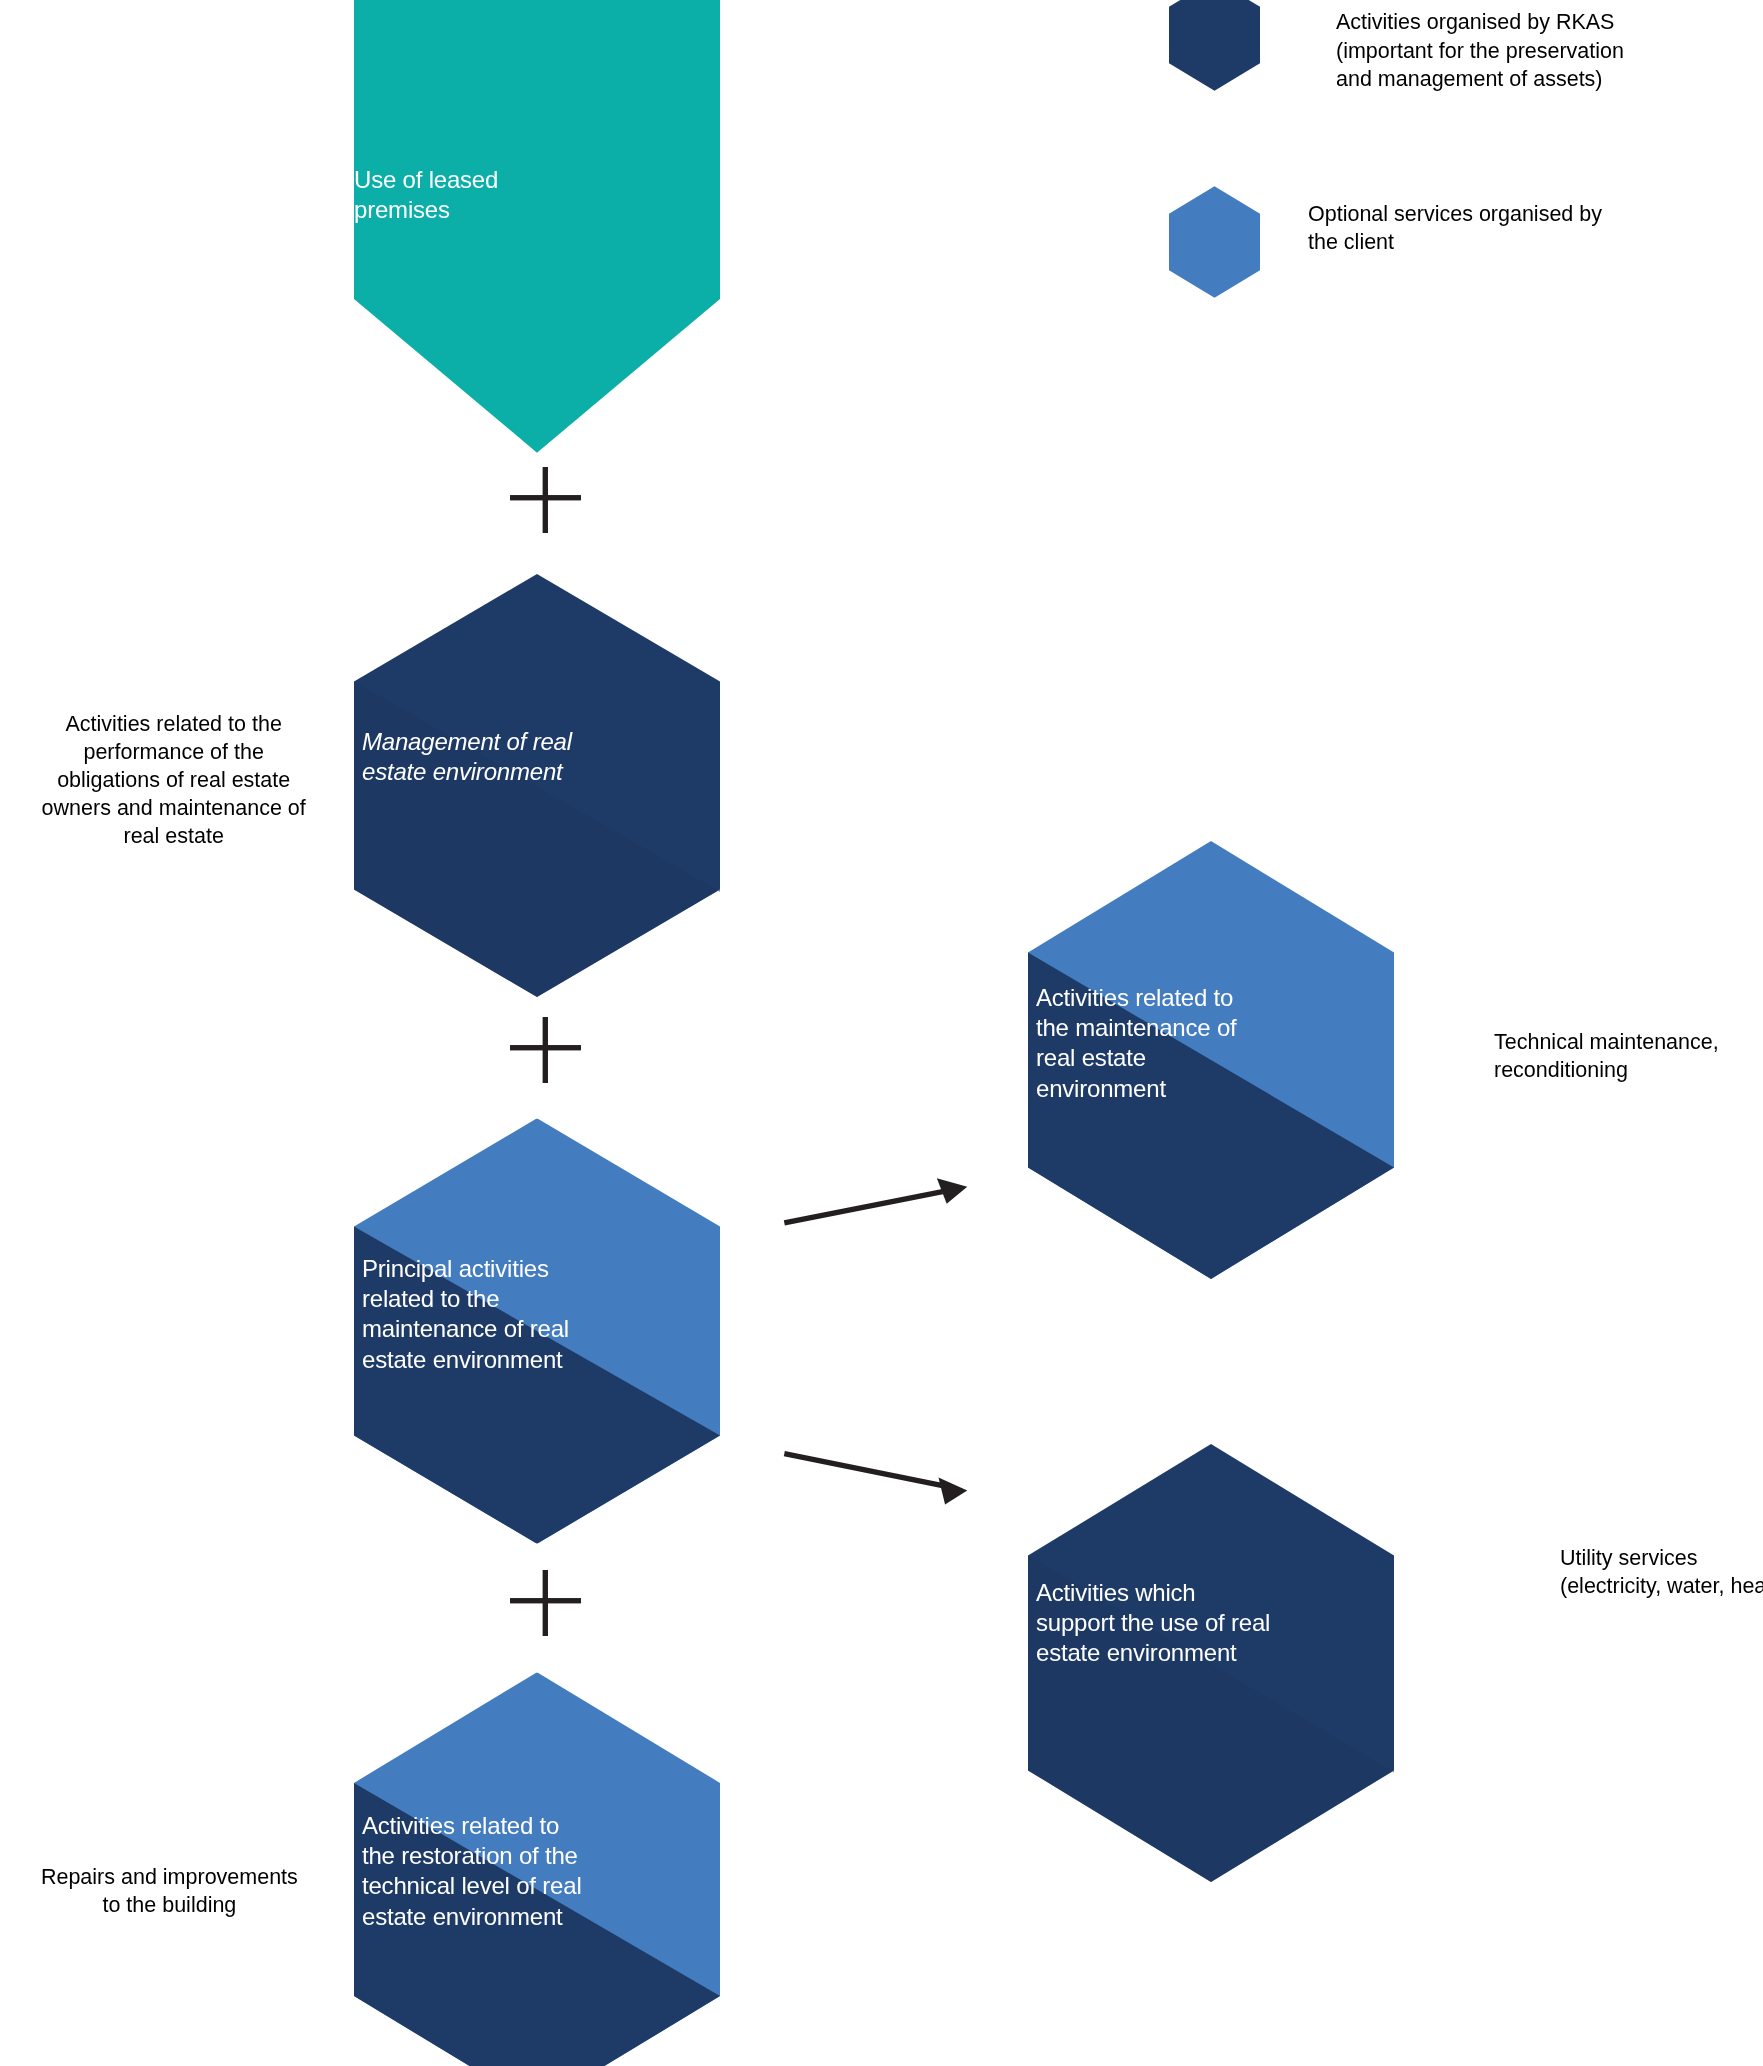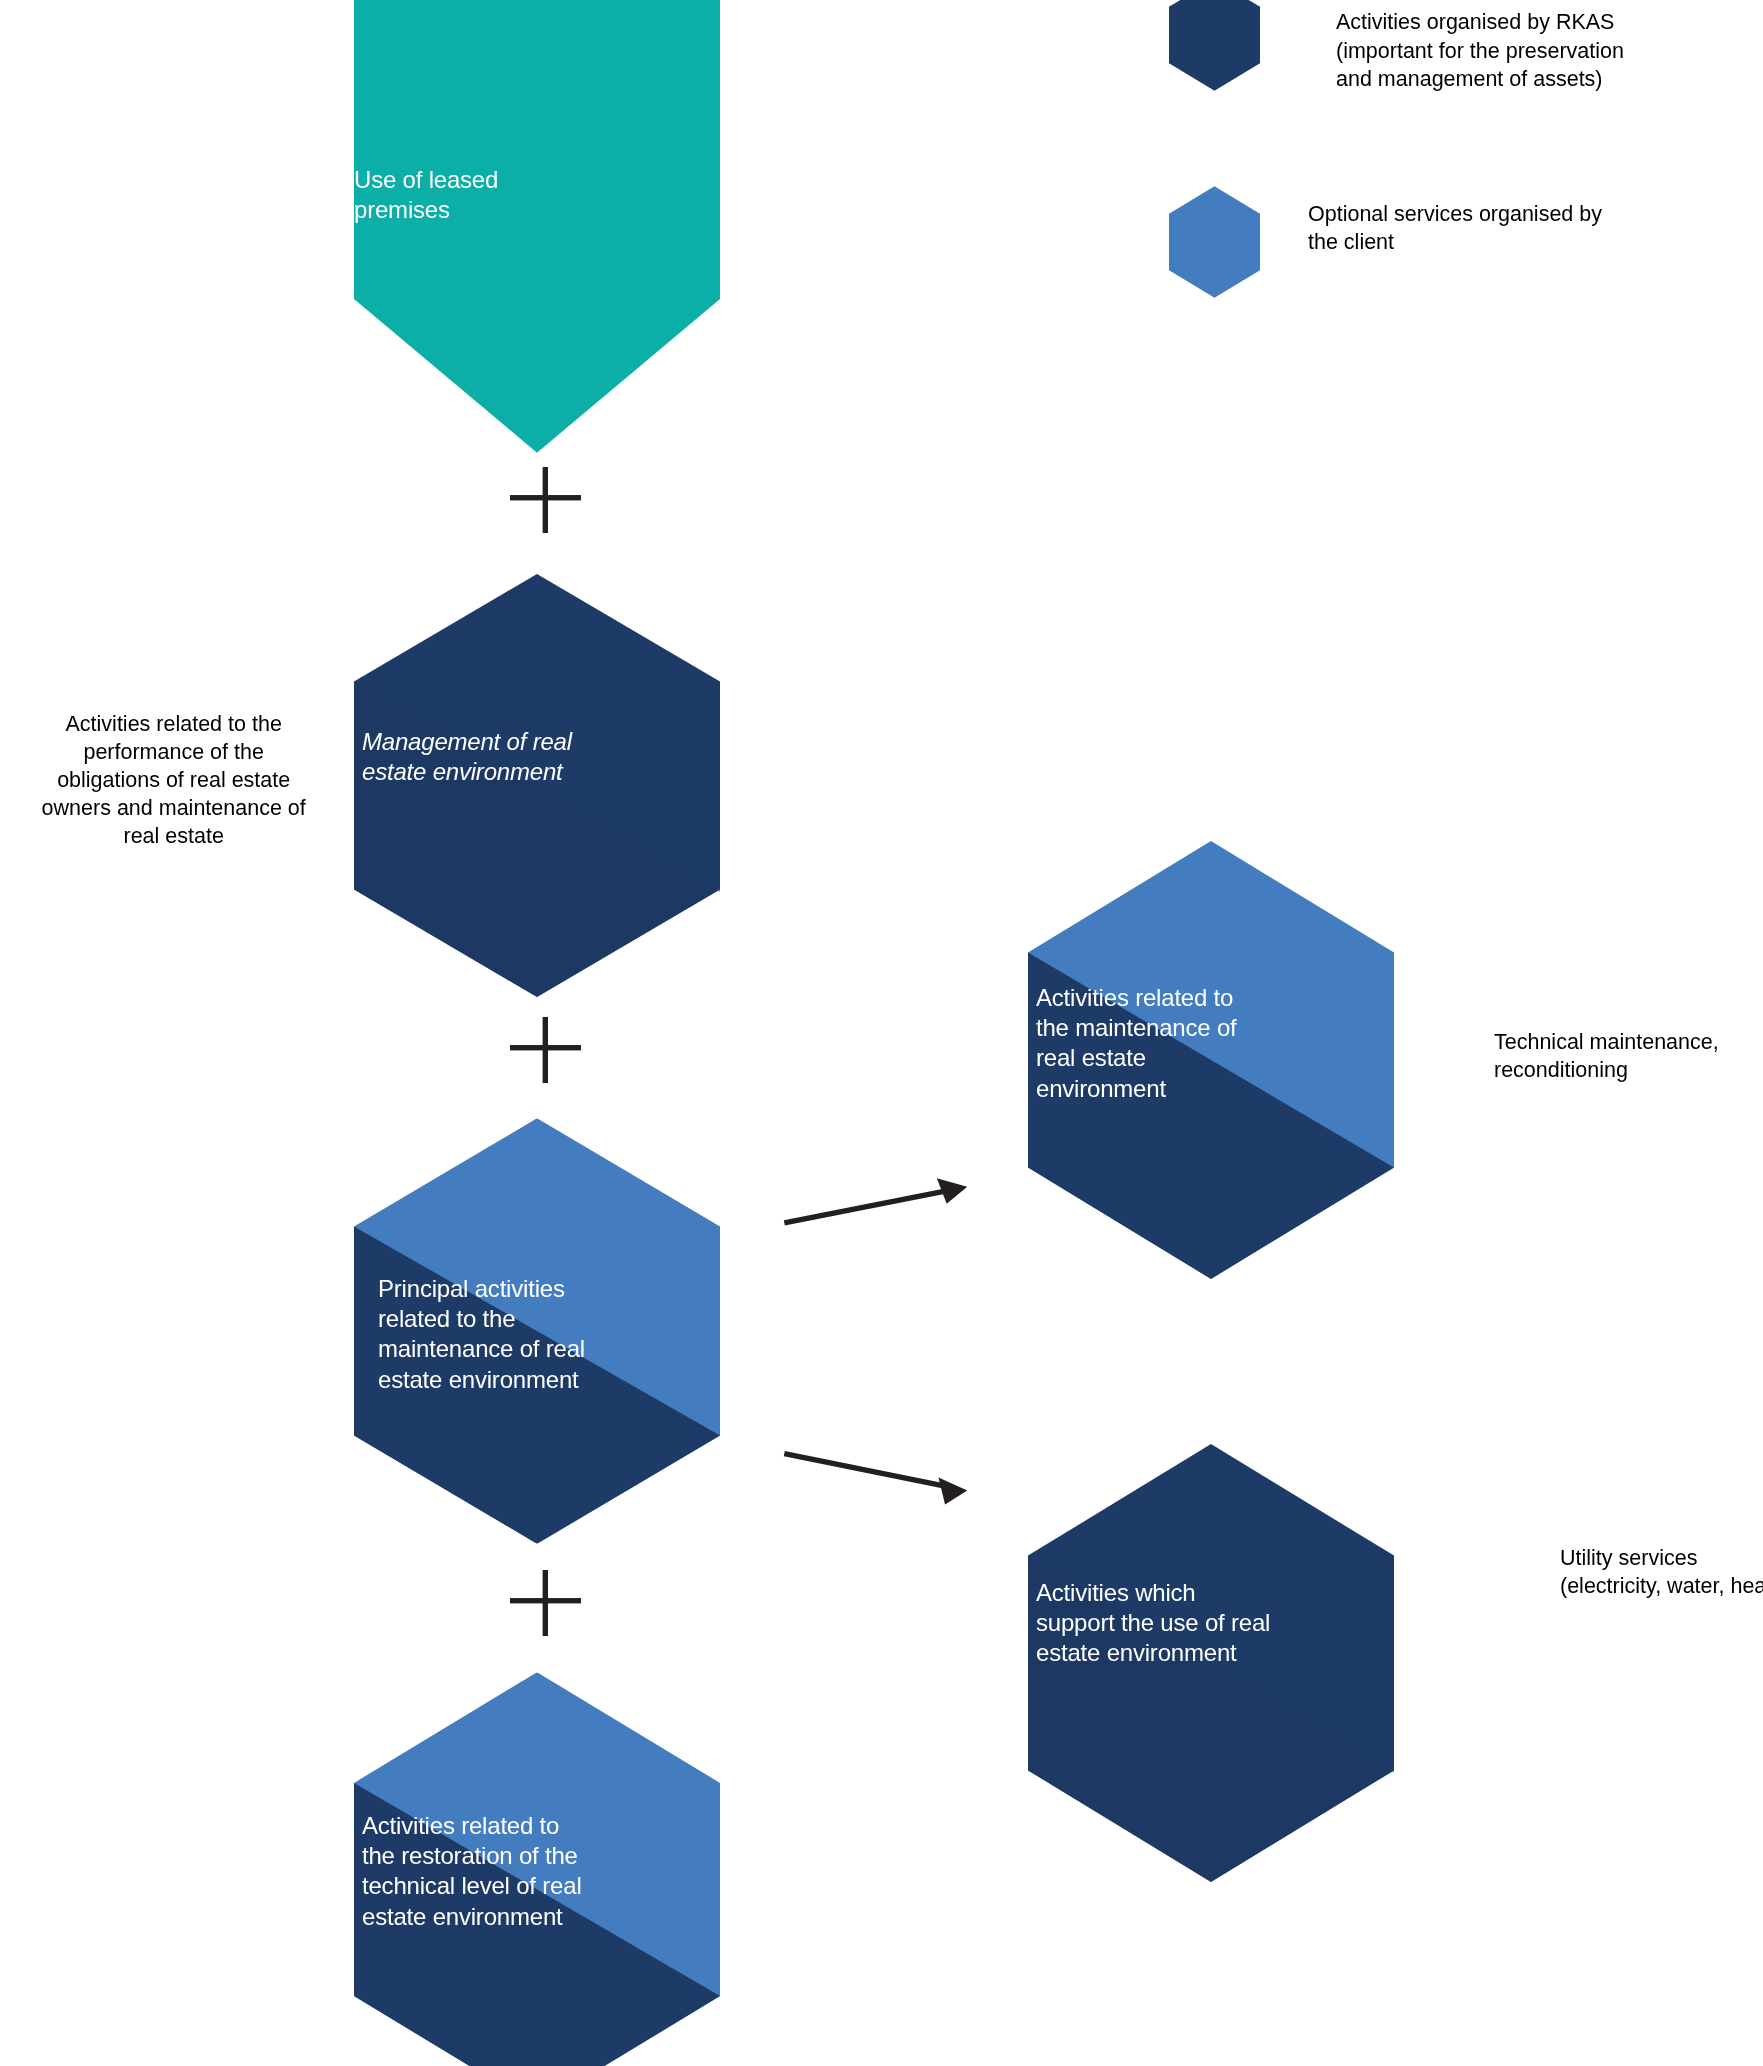--- a/index.html
+++ b/index.html
@@ -107,21 +107,21 @@
         <clipPath id="clipPrincipal">
           <polygon points="443,0 886,262 886,768 443,1030 0,768 0,262"></polygon>
         </clipPath>
       </defs>
       <g clip-path="url(#clipPrincipal)">
         <rect x="0" y="0" width="886" height="1030" fill="#447CC0"></rect>
         <polygon points="0,262 886,768 886,1030 0,1030" fill="#1E3B67"></polygon>
       </g>
     </svg>
   </div>
-  <div class="hex-label" style="left:378px; top:1254px; width:350px; font-size:24px;margin-top:20px;">Principal activities
+  <div class="hex-label" style="left:362px; top:1254px; width:350px; font-size:24px;">Principal activities
 related to the
 maintenance of real
 estate environment</div>
 
   <div class="arrow" style="left:777px; top:1165px;">
     <svg width="198" height="74" viewBox="0 0 480 180">
       <line x1="17" y1="141" x2="402" y2="65" stroke="#231F20" stroke-width="13"></line>
       <polygon points="462,53 388,32 412,94" fill="#231F20"></polygon>
     </svg>
   </div>
@@ -151,20 +151,22 @@
         <rect x="0" y="0" width="886" height="1052" fill="#447CC0"></rect>
         <polygon points="0,268 886,784 886,1052 0,1052" fill="#1E3B67"></polygon>
       </g>
     </svg>
   </div>
   <div class="hex-label" style="left:362px; top:1811px; width:350px; font-size:24px;">Activities related to
 the restoration of the
 technical level of real
 estate environment</div>
 
+  <div class="side-note note-center" style="left:12.4px; top:1851px; width:314px; font-size:21.5px;">Repairs and improvements
+to the building</div>
 
   <div class="hex-wrap" style="left:1028px; top:841px;">
     <svg width="366" height="438" viewBox="0 0 886 1060">
       <defs>
         <clipPath id="clipMaint">
           <polygon points="443,0 886,270 886,790 443,1060 0,790 0,270"></polygon>
         </clipPath>
       </defs>
       <g clip-path="url(#clipMaint)">
         <rect x="0" y="0" width="886" height="1060" fill="#447CC0"></rect>

